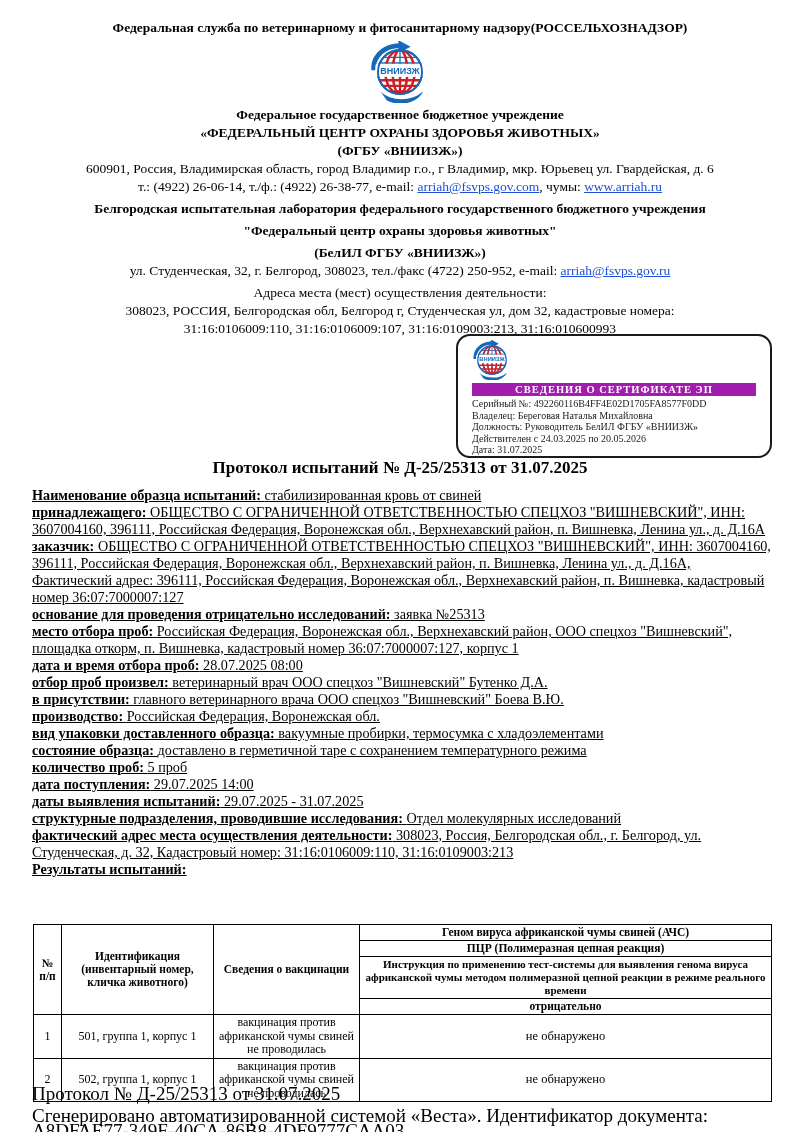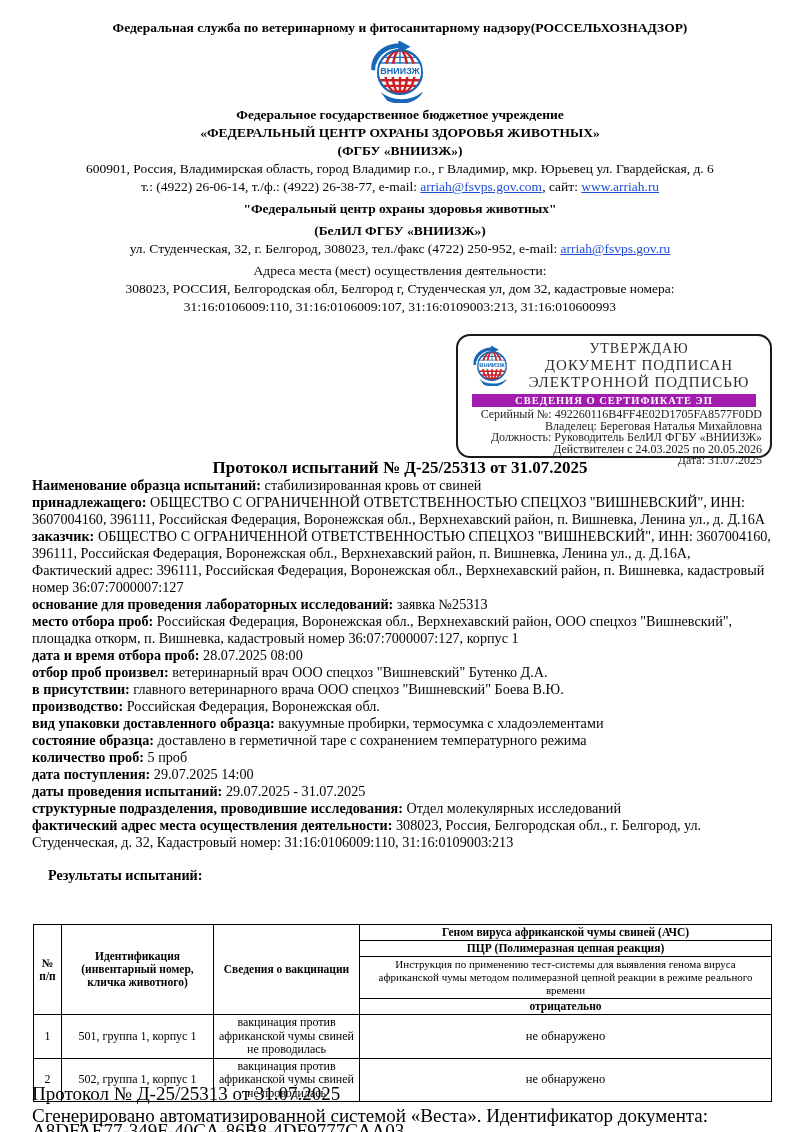--- a/index.html
+++ b/index.html
@@ -29,40 +29,40 @@
   .stamp-top{display:flex;align-items:center;padding:4px 8px 2px 10px;}
   .stamp-logo{width:48px;height:40px;flex:0 0 48px;}
   .stamp-head{flex:1;text-align:center;line-height:17px;}
   .stamp-approve{font-size:14px;letter-spacing:1px;}
   .stamp-signed{font-size:15px;letter-spacing:1px;}
   .stamp-bar{
     margin:1px 14px 2px 14px;background:#a21caf;color:#fff;
     font-size:10.5px;font-weight:bold;text-align:center;
     padding:1px 0;letter-spacing:1px;
   }
-  .stamp-details{padding:0 8px 0 14px;font-size:12px;line-height:11.5px;text-align:right;color:#222;}
+  .stamp-details{padding:0 8px 0 14px;font-size:10px;line-height:11.5px;text-align:left;color:#222;}
   
   .doc-title{position:absolute;top:458px;left:0;width:800px;text-align:center;
     font-weight:bold;font-size:17px;}
   
-  .fields{position:absolute;top:477px;left:32px;width:740px;}
+  .fields{position:absolute;top:487px;left:32px;width:740px;text-decoration:underline;}
   .field{margin:0;font-size:14.2px;line-height:17px;}
   .field b{font-weight:bold;}
-  .results-heading{margin:16px;font-size:14.2px;line-height:17px;font-weight:bold;}
+  .results-heading{margin:0;font-size:14.2px;line-height:17px;font-weight:bold;}
   
   .rtable{
     position:absolute;top:924px;left:33px;width:738px;
     border-collapse:collapse;table-layout:fixed;
   }
   .rtable td{
     border:1px solid #000;text-align:center;vertical-align:middle;
     padding:1px 4px;font-size:12px;line-height:13.5px;box-sizing:border-box;
   }
   .rtable td.hdr{font-weight:bold;font-size:11.5px;line-height:13px;}
-  .rtable td.instr{font-size:11px;line-height:13px;font-weight:normal;}
+  .rtable td.instr{font-size:11px;line-height:13px;font-weight:bold;}
   .rtable td.res-data{font-size:12.5px;}
   .row-data td{height:42px;}
   
   .footer{position:absolute;left:32px;top:1086px;width:740px;font-size:19px;line-height:15px;}
   .footer p{margin:0 0 7px 0;}
 </style>
 </head>
 <body>
 
 <svg width="0" height="0" style="position:absolute">
@@ -114,69 +114,65 @@
     <div class="logo-wrap">
       <svg width="84" height="62" viewBox="0 0 84 76">
           <use href="#vniizh-globe"></use>
         </svg>
     </div>
 
     <p class="hline bold">Федеральное государственное бюджетное учреждение</p>
     <p class="hline bold">«ФЕДЕРАЛЬНЫЙ ЦЕНТР ОХРАНЫ ЗДОРОВЬЯ ЖИВОТНЫХ»</p>
     <p class="hline bold">(ФГБУ «ВНИИЗЖ»)</p>
     <p class="hline">600901, Россия, Владимирская область, город Владимир г.о., г Владимир, мкр. Юрьевец ул. Гвардейская, д. 6</p>
-    <p class="hline"><span>т.: (4922) 26-06-14, т./ф.: (4922) 26-38-77, e-mail: </span><a class="link">arriah@fsvps.gov.com</a><span>, сайт: </span><a class="link">www.arriah.ru</a></p>
+    <p class="hline"><span>т.: (4922) 26-06-14, т./ф.: (4922) 26-38-77, e-mail: </span><a class="link">arriah@fsvps.gov.com</a><span>, чумы: </span><a class="link">www.arriah.ru</a></p>
+    <p class="hline bold gap-top">Белгородская испытательная лаборатория федерального государственного бюджетного учреждения</p>
     <p class="hline bold gap-top">"Федеральный центр охраны здоровья животных"</p>
     <p class="hline bold gap-top">(БелИЛ ФГБУ «ВНИИЗЖ»)</p>
     <p class="hline"><span>ул. Студенческая, 32, г. Белгород, 308023, тел./факс (4722) 250-952, e-mail: </span><a class="link">arriah@fsvps.gov.ru</a></p>
     <p class="hline gap-top">Адреса места (мест) осуществления деятельности:</p>
     <p class="hline">308023, РОССИЯ, Белгородская обл, Белгород г, Студенческая ул, дом 32, кадастровые номера:</p>
     <p class="hline">31:16:0106009:110, 31:16:0106009:107, 31:16:0109003:213, 31:16:010600993</p>
   </div>
 
   <div class="stamp">
     <div class="stamp-top">
       <div class="stamp-logo">
         <svg width="48" height="40" viewBox="0 0 84 76">
             <use href="#vniizh-globe"></use>
           </svg>
-      </div>
-      <div class="stamp-head">
-        <div class="stamp-approve">УТВЕРЖДАЮ</div>
-        <div class="stamp-signed">ДОКУМЕНТ ПОДПИСАН</div>
-        <div class="stamp-signed">ЭЛЕКТРОННОЙ ПОДПИСЬЮ</div>
       </div>
     </div>
     <div class="stamp-bar">СВЕДЕНИЯ О СЕРТИФИКАТЕ ЭП</div>
     <div class="stamp-details">
       <div>Серийный №: 492260116B4FF4E02D1705FA8577F0DD</div>
       <div>Владелец: Береговая Наталья Михайловна</div>
       <div>Должность: Руководитель БелИЛ ФГБУ «ВНИИЗЖ»</div>
       <div>Действителен с 24.03.2025 по 20.05.2026</div>
       <div>Дата: 31.07.2025</div>
     </div>
   </div>
 
   <div class="doc-title">Протокол испытаний № Д-25/25313 от 31.07.2025</div>
 
   <div class="fields">
     <p class="field"><b>Наименование образца испытаний:</b> <span>стабилизированная кровь от свиней</span></p>
     <p class="field"><b>принадлежащего:</b> <span>ОБЩЕСТВО С ОГРАНИЧЕННОЙ ОТВЕТСТВЕННОСТЬЮ СПЕЦХОЗ "ВИШНЕВСКИЙ", ИНН: 3607004160, 396111, Российская Федерация, Воронежская обл., Верхнехавский район, п. Вишневка, Ленина ул., д. Д.16А</span></p>
     <p class="field"><b>заказчик:</b> <span>ОБЩЕСТВО С ОГРАНИЧЕННОЙ ОТВЕТСТВЕННОСТЬЮ СПЕЦХОЗ "ВИШНЕВСКИЙ", ИНН: 3607004160, 396111, Российская Федерация, Воронежская обл., Верхнехавский район, п. Вишневка, Ленина ул., д. Д.16А, Фактический адрес: 396111, Российская Федерация, Воронежская обл., Верхнехавский район, п. Вишневка, кадастровый номер 36:07:7000007:127</span></p>
-    <p class="field"><b>основание для проведения лабораторных исследований:</b> <span>заявка №25313</span></p>
+    <p class="field"><b>основание для проведения отрицательно исследований:</b> <span>заявка №25313</span></p>
     <p class="field"><b>место отбора проб:</b> <span>Российская Федерация, Воронежская обл., Верхнехавский район, ООО спецхоз "Вишневский", площадка откорм, п. Вишневка, кадастровый номер 36:07:7000007:127, корпус 1</span></p>
     <p class="field"><b>дата и время отбора проб:</b> <span>28.07.2025 08:00</span></p>
     <p class="field"><b>отбор проб произвел:</b> <span>ветеринарный врач ООО спецхоз "Вишневский" Бутенко Д.А.</span></p>
     <p class="field"><b>в присутствии:</b> <span>главного ветеринарного врача ООО спецхоз "Вишневский" Боева В.Ю.</span></p>
     <p class="field"><b>производство:</b> <span>Российская Федерация, Воронежская обл.</span></p>
     <p class="field"><b>вид упаковки доставленного образца:</b> <span>вакуумные пробирки, термосумка с хладоэлементами</span></p>
     <p class="field"><b>состояние образца:</b> <span>доставлено в герметичной таре с сохранением температурного режима</span></p>
     <p class="field"><b>количество проб:</b> <span>5 проб</span></p>
     <p class="field"><b>дата поступления:</b> <span>29.07.2025 14:00</span></p>
-    <p class="field"><b>даты проведения испытаний:</b> <span>29.07.2025 - 31.07.2025</span></p>
+    <p class="field"><b>даты выявления испытаний:</b> <span>29.07.2025 - 31.07.2025</span></p>
     <p class="field"><b>структурные подразделения, проводившие исследования:</b> <span>Отдел молекулярных исследований</span></p>
     <p class="field"><b>фактический адрес места осуществления деятельности:</b> <span>308023, Россия, Белгородская обл., г. Белгород, ул. Студенческая, д. 32, Кадастровый номер: 31:16:0106009:110, 31:16:0109003:213</span></p>
     <p class="results-heading">Результаты испытаний:</p>
   </div>
 
   <table class="rtable">
     <colgroup>
       <col style="width:28px">
         <col style="width:152px">
         <col style="width:146px">

